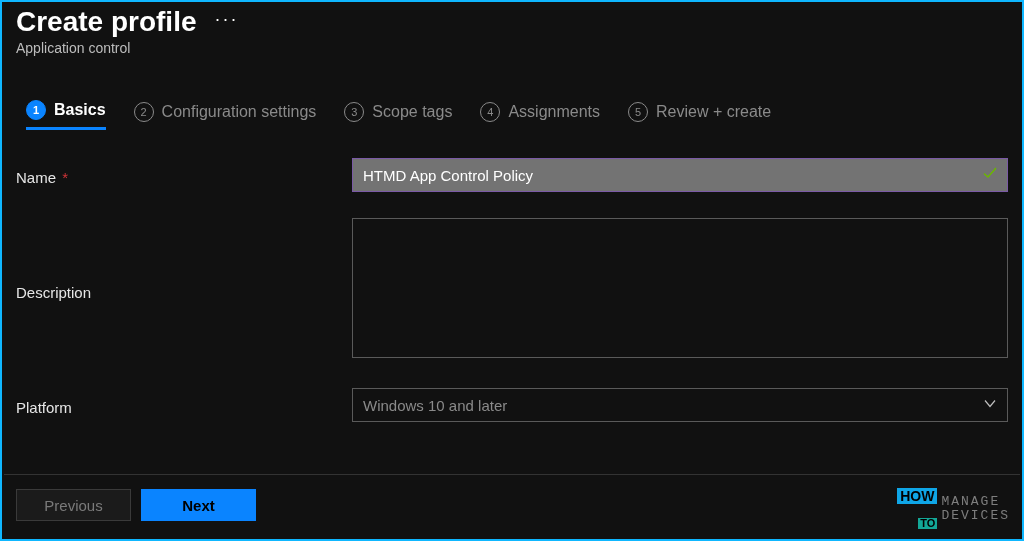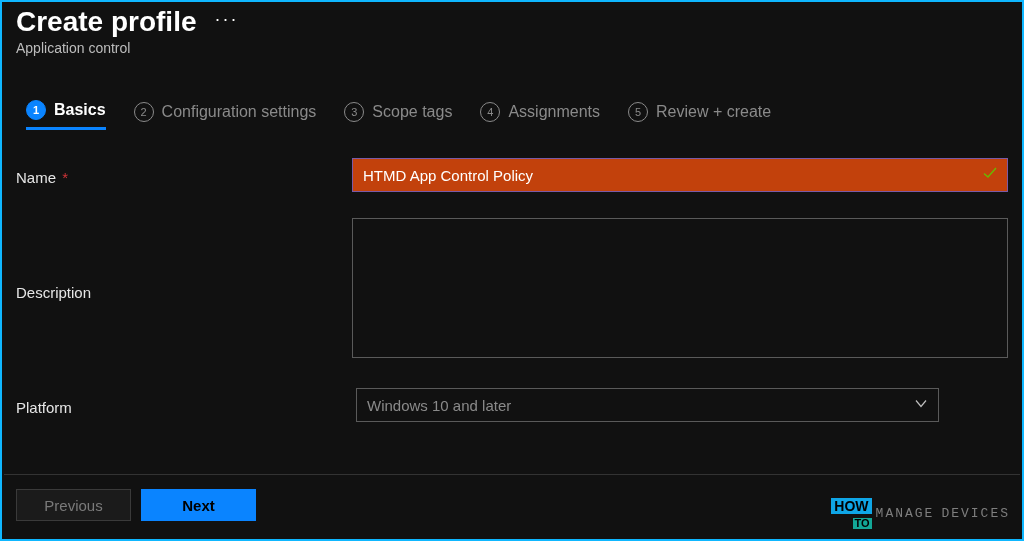--- a/index.html
+++ b/index.html
@@ -90,21 +90,21 @@
     width: 340px;
     font-size: 15px;
     color: #e6e6e6;
     padding-top: 4px;
   }
   .req { color: #d13438; margin-left: 2px; }
   .control { flex: 1; }
   .name-input {
     width: 656px;
     height: 34px;
-    background: #c2410c;
+    background: #737373;
     border: 1px solid #7b5aa6;
     color: #fff;
     font-size: 15px;
     padding: 0 34px 0 10px;
     outline: none;
   }
   .name-wrap { position: relative; width: 656px; }
   .check-icon {
     position: absolute;
     right: 10px;
@@ -117,21 +117,21 @@
     height: 140px;
     background: #111;
     border: 1px solid #5a5a5a;
     color: #fff;
     font-size: 15px;
     padding: 6px 10px;
     resize: none;
     outline: none;
   }
   .platform-select {
-    width: 583px;
+    width: 656px;
     height: 34px;
     background: #111;
     border: 1px solid #5a5a5a;
     color: #8a8a8a;
     font-size: 15px;
     padding: 0 34px 0 10px;
     display: flex;
     align-items: center;
     position: relative;
   }
@@ -281,22 +281,22 @@
       </div>
     </div>
   </div>
 
   <div class="footer">
     <button class="btn btn-prev">Previous</button>
     <button class="btn btn-next">Next</button>
   </div>
 
   <div class="watermark">
-    <div style="display:flex;flex-direction:column;align-items:flex-end;gap:4px;">
+    <div style="display:flex;flex-direction:column;align-items:flex-end;gap:14px;">
       <span class="wm-how">HOW</span>
       <span class="wm-to">TO</span>
     </div>
-    <div style="display:flex;flex-direction:row;gap:7px;">
+    <div style="display:flex;flex-direction:column;gap:1px;">
       <span class="wm-text">MANAGE</span>
       <span class="wm-text">DEVICES</span>
     </div>
   </div>
 </div>
 
 </body></html>

